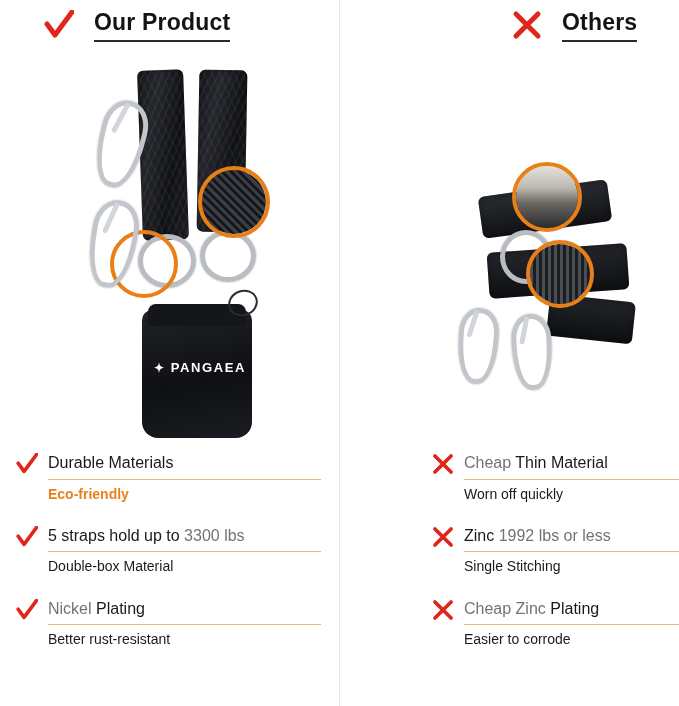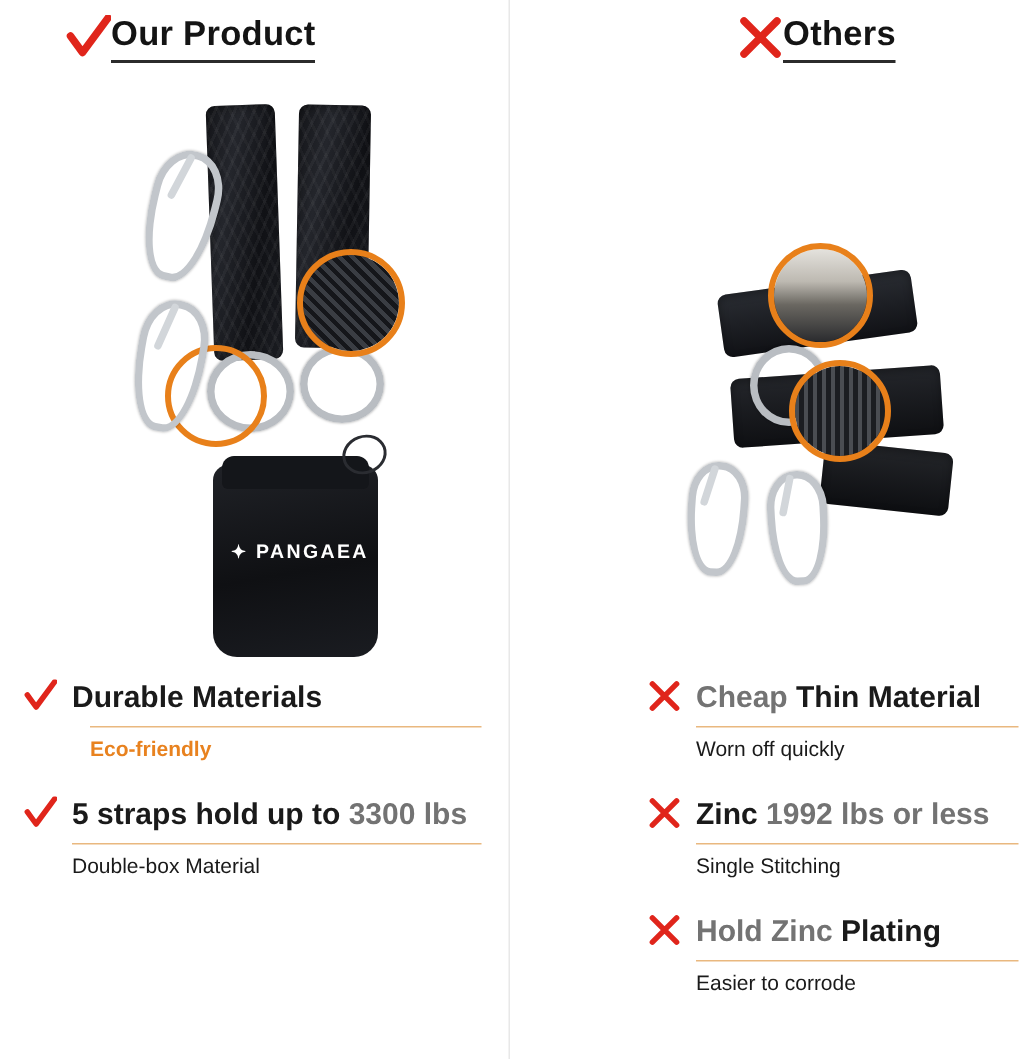--- a/index.html
+++ b/index.html
@@ -27,24 +27,24 @@
     height: 706px;
     background: #e8e8e8;
   }
 
   
   .col-header {
     position: absolute;
     top: 8px;
     display: flex;
     align-items: center;
-    gap: 0;
+    gap: 20px;
   }
   .col-header.left { left: 44px; }
-  .col-header.right { left: 492px; }
+  .col-header.right { left: 512px; }
   .col-title {
     font-size: 23px;
     font-weight: bold;
     color: #141414;
     letter-spacing: .2px;
     padding-bottom: 3px;
     border-bottom: 2px solid #2b2b2b;
     line-height: 1.25;
   }
   .mark {
@@ -174,35 +174,35 @@
   }
   .feature .mark {
     position: absolute;
     left: 0;
     top: 1px;
     width: 22px;
     height: 22px;
     flex: none;
   }
   .feature .f-main {
-    font-size: 20px;
-    font-weight: bold;
+    font-size: 16px;
+    font-weight: normal;
     color: #1a1a1a;
     line-height: 1.35;
   }
   .feature .f-main .hl { color: #737373; }
   .feature .f-sub {
     margin-top: 5px;
     padding-top: 5px;
     border-top: 1px solid #e9b87f;
     font-size: 14px;
     color: #1a1a1a;
     line-height: 1.3;
   }
-  .feature .f-sub.hl { color: #e8821f; font-weight: bold; margin-left: 12px; }
+  .feature .f-sub.hl { color: #e8821f; font-weight: bold; }
 </style>
 </head>
 <body>
 
 <div class="board">
 
   <div class="divider-v"></div>
 
   <div class="col-header left">
     <svg class="mark" viewBox="0 0 30 30">
@@ -276,20 +276,29 @@
     <div class="feature">
       <svg class="mark" viewBox="0 0 30 30">
         <path d="M3 14 L11 25 L28 2" fill="none" stroke="#e0251b" stroke-width="5" stroke-linecap="round" stroke-linejoin="round"></path>
       </svg>
       <div class="f-main">
         <span>5 straps hold up to </span><span class="hl">3300 lbs</span>
       </div>
       <div class="f-sub">Double-box Material</div>
     </div>
 
+    <div class="feature">
+      <svg class="mark" viewBox="0 0 30 30">
+        <path d="M3 14 L11 25 L28 2" fill="none" stroke="#e0251b" stroke-width="5" stroke-linecap="round" stroke-linejoin="round"></path>
+      </svg>
+      <div class="f-main">
+        <span class="hl">Nickel</span><span> Plating</span>
+      </div>
+      <div class="f-sub">Better rust-resistant</div>
+    </div>
   </div>
 
   <div class="features right">
 
     <div class="feature">
       <svg class="mark" viewBox="0 0 30 30">
         <path d="M4 4 L26 26 M26 4 L4 26" fill="none" stroke="#e0251b" stroke-width="5" stroke-linecap="round"></path>
       </svg>
       <div class="f-main">
         <span class="hl">Cheap</span><span> Thin Material</span>
@@ -305,19 +314,19 @@
         <span>Zinc </span><span class="hl">1992 lbs or less</span>
       </div>
       <div class="f-sub">Single Stitching</div>
     </div>
 
     <div class="feature">
       <svg class="mark" viewBox="0 0 30 30">
         <path d="M4 4 L26 26 M26 4 L4 26" fill="none" stroke="#e0251b" stroke-width="5" stroke-linecap="round"></path>
       </svg>
       <div class="f-main">
-        <span class="hl">Hold Zinc</span><span> Plating</span>
+        <span class="hl">Cheap Zinc</span><span> Plating</span>
       </div>
       <div class="f-sub">Easier to corrode</div>
     </div>
   </div>
 
 </div>
 
 </body></html>

